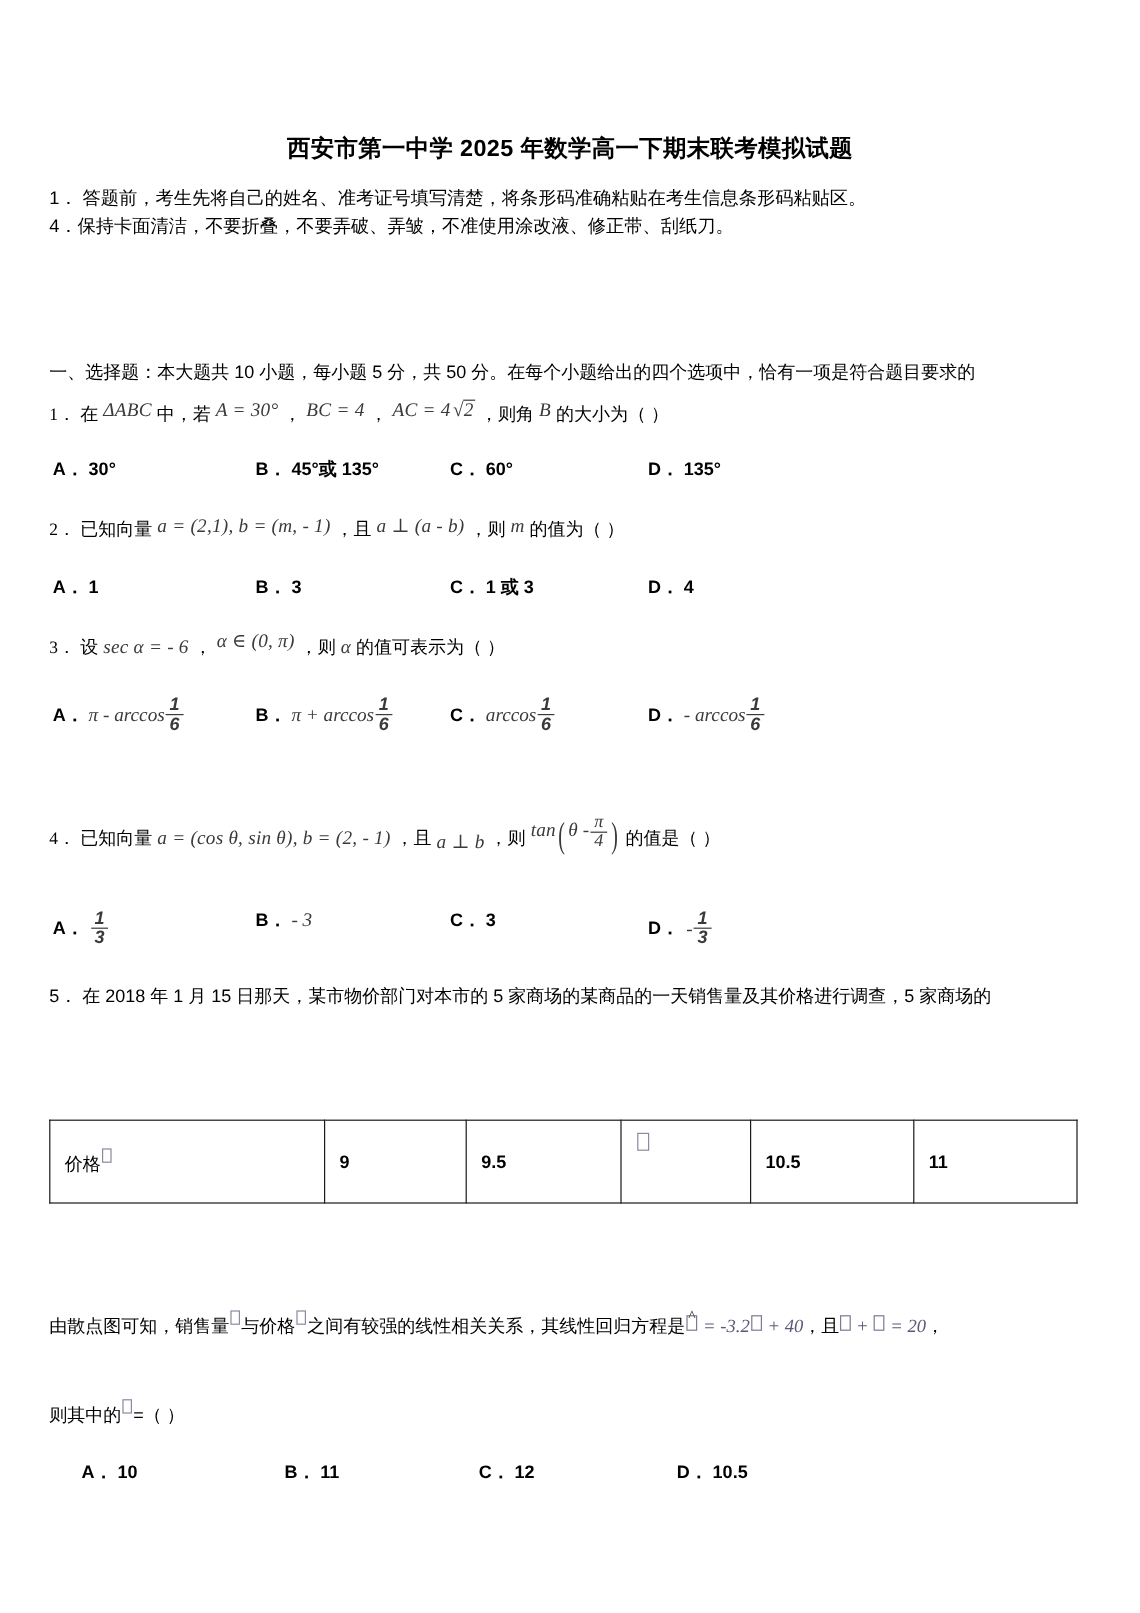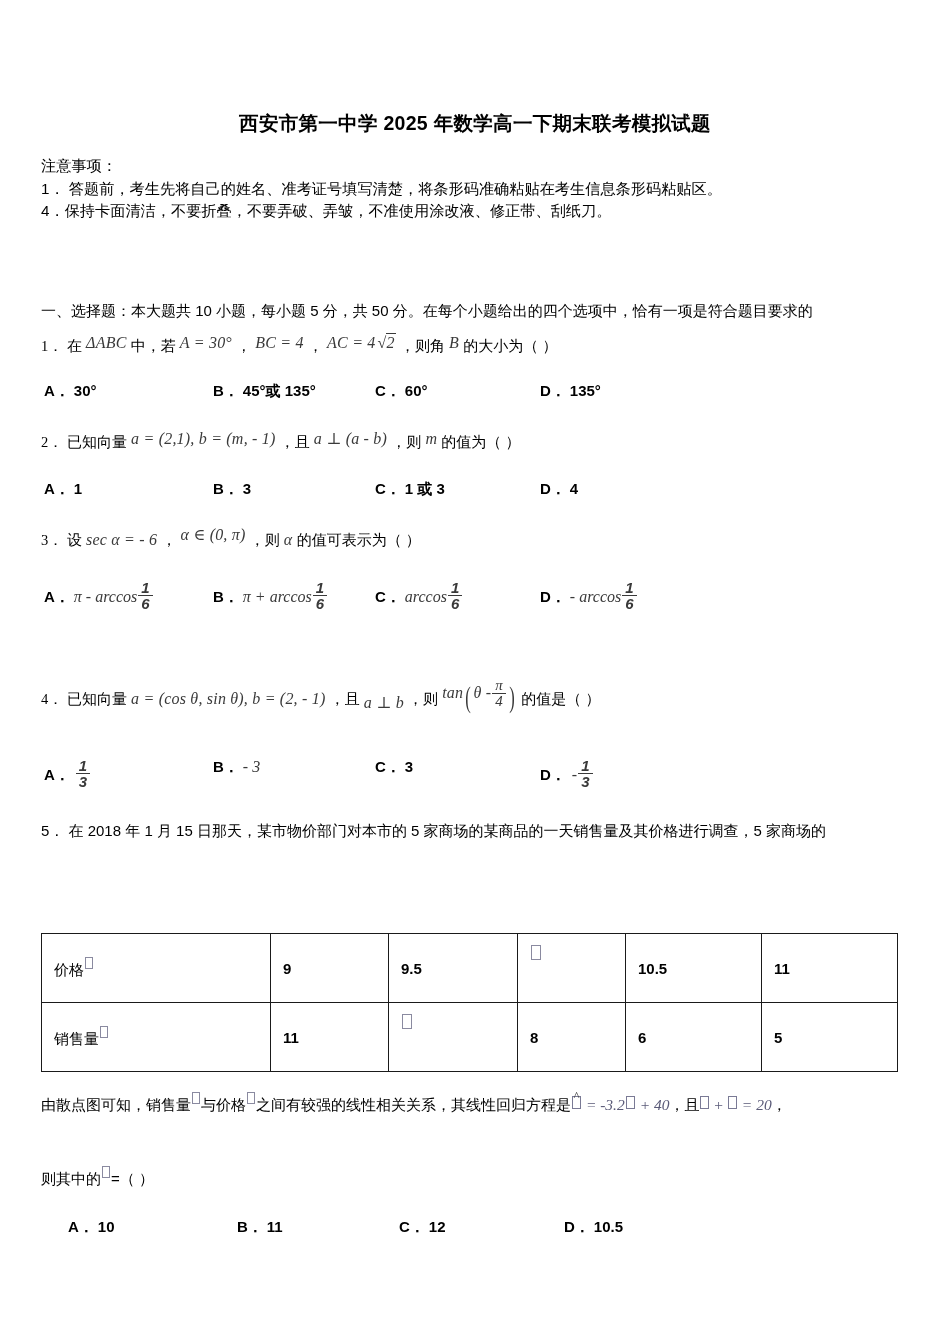--- a/index.html
+++ b/index.html
@@ -232,21 +232,20 @@
   .reg .op { font-style: normal; }
 </style>
 </head>
 <body>
 
 <div class="page">
 
   <div class="doc-title">西安市第一中学 2025 年数学高一下期末联考模拟试题</div>
 
   <div class="notice">
-    <div class="n-line n-head">注意事项：</div>
     <div class="n-line">1． 答题前，考生先将自己的姓名、准考证号填写清楚，将条形码准确粘贴在考生信息条形码粘贴区。</div>
     <div class="n-line">4．保持卡面清洁，不要折叠，不要弄破、弄皱，不准使用涂改液、修正带、刮纸刀。</div>
   </div>
 
   <div class="section-head">一、选择题：本大题共 10 小题，每小题 5 分，共 50 分。在每个小题给出的四个选项中，恰有一项是符合题目要求的</div>
 
   <div class="q" style="top:332px;">
     <span class="num">1．</span>
     <span>在</span>
     <span class="m mup">ΔABC</span>
@@ -339,28 +338,20 @@
     </colgroup>
     <tbody>
       <tr>
         <td class="hdr"><span>价格</span><span class="tofu sup"></span></td>
         <td>9</td>
         <td>9.5</td>
         <td><span class="cell-tofu-hi"><span class="tofu big"></span></span></td>
         <td>10.5</td>
         <td>11</td>
       </tr>
-      <tr>
-        <td class="hdr"><span>销售量</span><span class="tofu sup"></span></td>
-        <td>11</td>
-        <td><span class="cell-tofu-hi"><span class="tofu big"></span></span></td>
-        <td>8</td>
-        <td>6</td>
-        <td>5</td>
-      </tr>
     </tbody>
   </table>
 
   <div class="para" style="top:1092px;">
     <span>由散点图可知，销售量</span><span class="tofu sup"></span><span>与价格</span><span class="tofu sup"></span><span>之间有较强的线性相关关系，其线性回归方程是</span><span class="reg"><span class="hatbox"><span class="hat">^</span><span class="tofu eq"></span></span> <span>= -3.2</span><span class="tofu eq"></span> <span>+ 40</span></span><span>，且</span><span class="reg"><span class="tofu eq"></span> <span class="op">+</span> <span class="tofu eq"></span> <span>= 20</span></span><span>，</span>
   </div>
 
   <div class="para" style="top:1166px;">
     <span>则其中的</span><span class="tofu sup"></span><span>=（  ）</span>
   </div>

